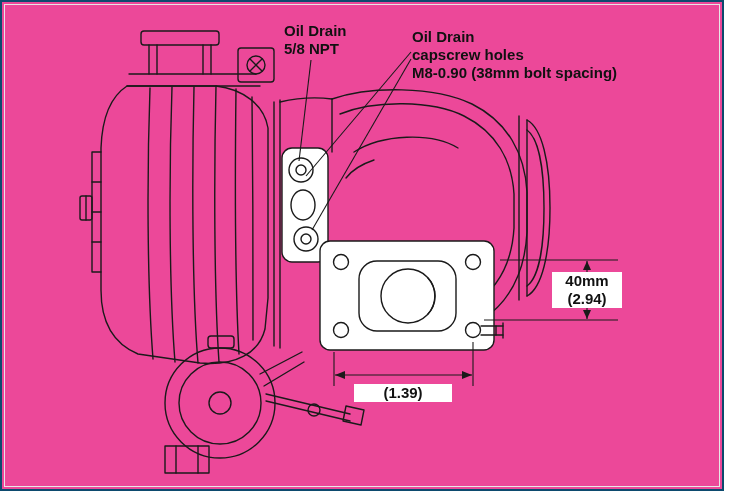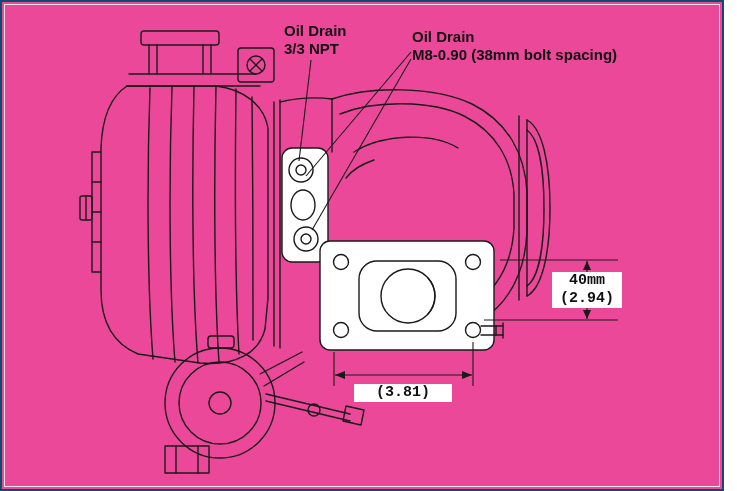--- a/index.html
+++ b/index.html
@@ -17,21 +17,21 @@
   svg{position:absolute;left:0;top:0;}
   .anno{
     position:absolute;
     font-weight:bold;
     font-size:15px;
     line-height:18px;
     color:#111;
     white-space:nowrap;
   }
   .anno.center{text-align:center;white-space:normal;}
-  .dimtext{background:#ffffff;padding:0 2px;font-family:Liberation Mono, monospace;}
+  .dimtext{background:#ffffff;padding:0 2px;}
 </style>
 </head>
 <body>
 
 <div class="canvas">
 
   <svg width="737" height="491" viewBox="0 0 737 491">
     <g stroke="#1a1a1a" fill="none" stroke-width="1.4" stroke-linejoin="round" stroke-linecap="round">
 
       <g>
@@ -151,30 +151,31 @@
       <line x1="332" y1="350" x2="332" y2="384"></line>
       <line x1="471" y1="340" x2="471" y2="384"></line>
       <line x1="333" y1="373" x2="470" y2="373"></line>
       <polygon points="333,373 343,369 343,377" fill="#1a1a1a" stroke="none"></polygon>
       <polygon points="470,373 460,369 460,377" fill="#1a1a1a" stroke="none"></polygon>
     </g>
   </svg>
 
   <div class="anno" style="left:282px;top:20px;">
     <div>Oil Drain</div>
-    <div>3/3 NPT</div>
+    <div>5/8 NPT</div>
   </div>
 
   <div class="anno" style="left:410px;top:26px;">
     <div>Oil Drain</div>
+    <div>capscrew holes</div>
     <div>M8-0.90 (38mm bolt spacing)</div>
   </div>
 
   <div class="anno center" style="left:550px;top:270px;width:70px;">
     <div class="dimtext">40mm</div>
     <div class="dimtext">(2.94)</div>
   </div>
 
   <div class="anno center" style="left:352px;top:382px;width:98px;">
-    <div class="dimtext">(3.81)</div>
+    <div class="dimtext">(1.39)</div>
   </div>
 
 </div>
 
 </body></html>

